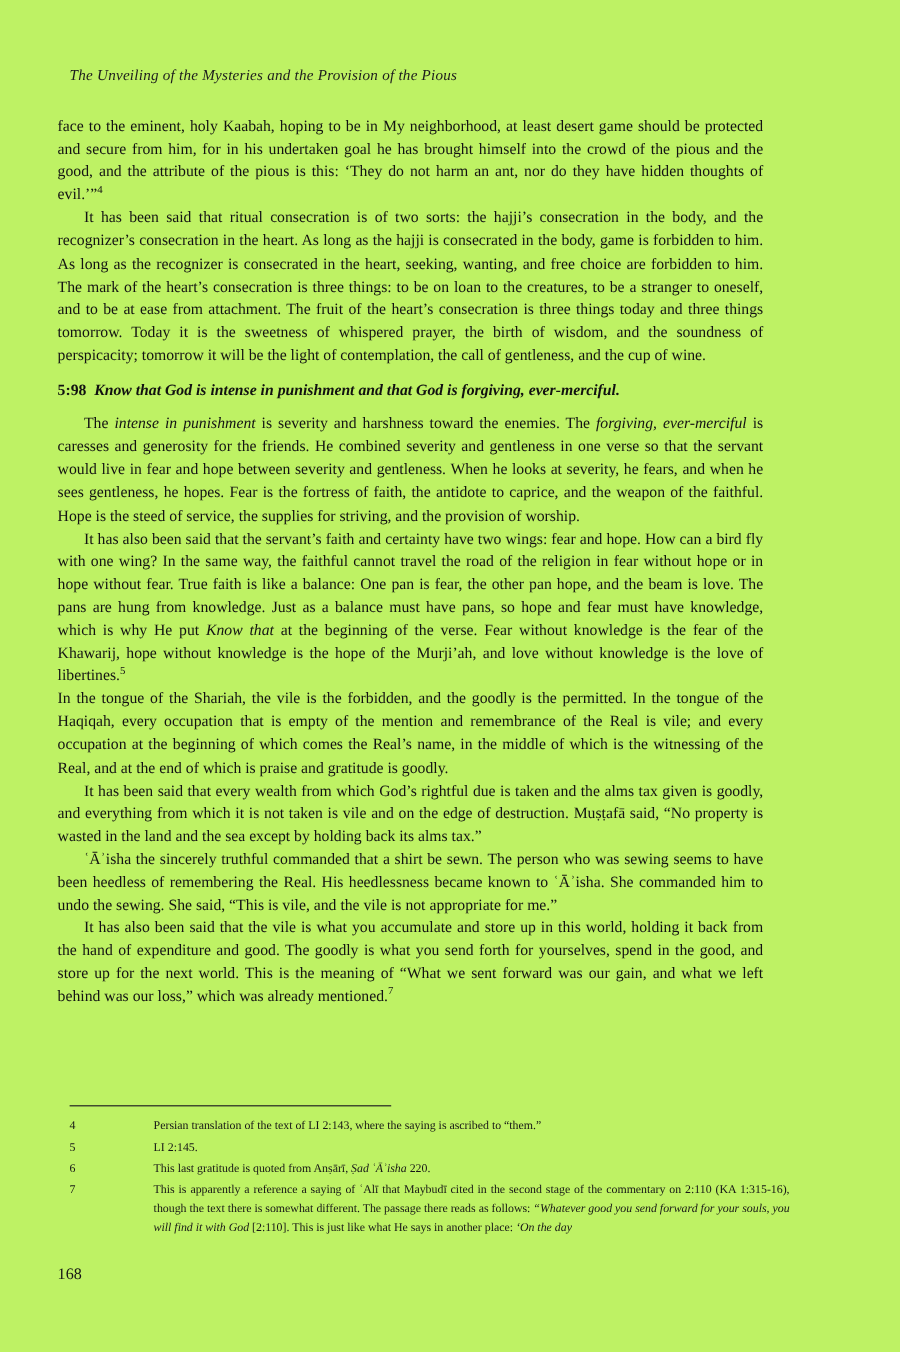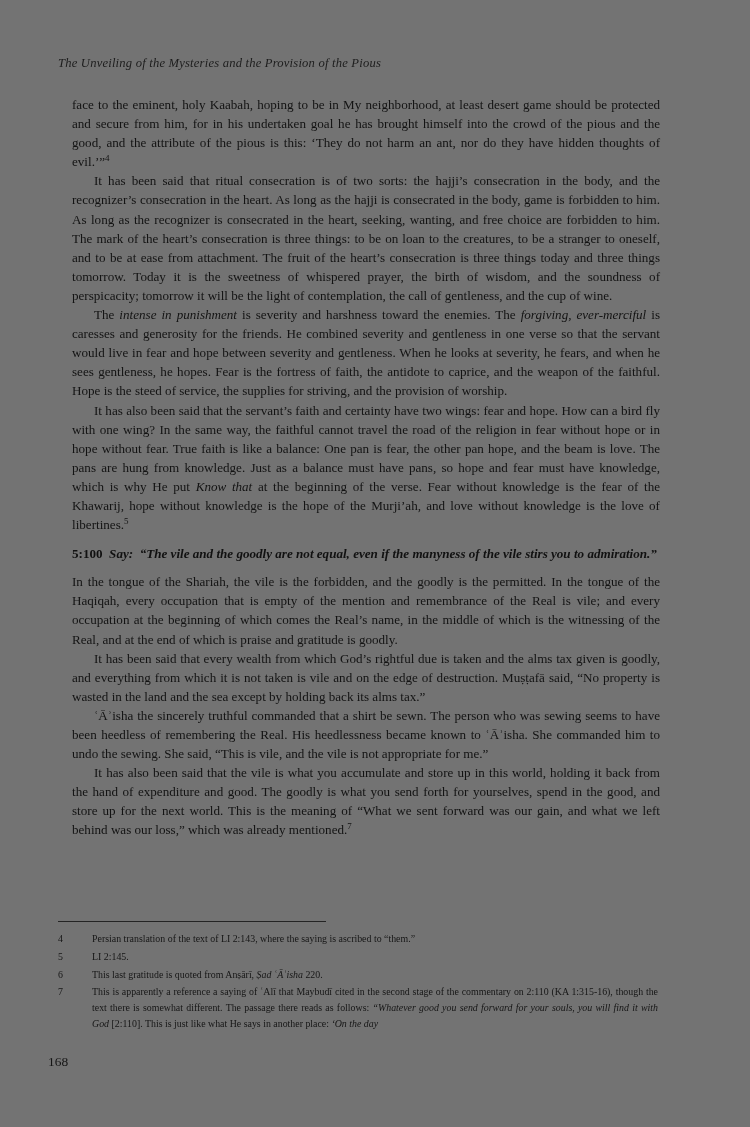--- a/index.html
+++ b/index.html
@@ -10,41 +10,41 @@
   }
   body {
     font-family: "Liberation Serif", "DejaVu Serif", serif;
     color: #1a1a1a;
   }
 
   .page {
     position: relative;
     width: 750px;
     height: 1127px;
-    background: #737373;
+    background: #bef264;
     overflow: hidden;
     box-sizing: border-box;
   }
 
   
   .running-head {
     position: absolute;
     left: 58px;
     top: 56px;
     width: 588px;
     font-style: italic;
     font-size: 12.6px;
     letter-spacing: 0.2px;
     color: #1d1d1d;
   }
 
   
   .textblock {
     position: absolute;
-    left: 72px;
+    left: 48px;
     top: 95px;
     width: 588px;
   }
 
   p.body {
     margin: 0;
     font-size: 13.1px;
     line-height: 19.1px;
     text-align: justify;
     text-justify: inter-word;
@@ -109,20 +109,21 @@
     margin-bottom: 2.2px;
   }
   .fn-num {
     width: 34px;
     flex: 0 0 34px;
     text-align: left;
   }
   .fn-text {
     flex: 1 1 auto;
     text-align: justify;
+    margin-left: 36px;
   }
 
   
   .folio {
     position: absolute;
     left: 48px;
     top: 1054px;
     font-size: 13.4px;
     color: #151515;
   }
@@ -133,27 +134,27 @@
 <div class="page">
 
   <div class="running-head">The Unveiling of the Mysteries and the Provision of the Pious</div>
 
   <div class="textblock">
 
     <p class="body cont"><span>face to the eminent, holy Kaabah, hoping to be in My neighborhood, at least desert game should be protected and secure from him, for in his undertaken goal he has brought himself into the crowd of the pious and the good, and the attribute of the pious is this: ‘They do not harm an ant, nor do they have hidden thoughts of evil.’”</span><sup class="fn">4</sup></p>
 
     <p class="body indent"><span>It has been said that ritual consecration is of two sorts:  the hajji’s consecration in the body, and the recognizer’s consecration in the heart.  As long as the hajji is consecrated in the body, game is forbidden to him.  As long as the recognizer is consecrated in the heart, seeking, wanting, and free choice are forbidden to him.  The mark of the heart’s consecration is three things: to be on loan to the creatures, to be a stranger to oneself, and to be at ease from attachment.  The fruit of the heart’s consecration is three things today and three things tomorrow.  Today it is the sweetness of whispered prayer, the birth of wisdom, and the soundness of perspicacity; tomorrow it will be the light of contemplation, the call of gentleness, and the cup of wine.</span></p>
 
+    <p class="verse"><span class="ref">5:98</span><span class="sp">&nbsp;&nbsp;</span><span>Know that God is intense in punishment and that God is forgiving, ever-merciful.</span></p>
 
 
     <p class="body indent"><span>The </span><i>intense in punishment</i><span> is severity and harshness toward the enemies.  The </span><i>forgiving, ever-merciful</i><span> is caresses and generosity for the friends. He combined severity and gentleness in one verse so that the servant would live in fear and hope between severity and gentleness.  When he looks at severity, he fears, and when he sees gentleness, he hopes.  Fear is the fortress of faith, the antidote to caprice, and the weapon of the faithful.  Hope is the steed of service, the supplies for striving, and the provision of worship.</span></p>
 
     <p class="body indent"><span>It has also been said that the servant’s faith and certainty have two wings: fear and hope.  How can a bird fly with one wing? In the same way, the faithful cannot travel the road of the religion in fear without hope or in hope without fear.  True faith is like a balance:  One pan is fear, the other pan hope, and the beam is love.  The pans are hung from knowledge.  Just as a balance must have pans, so hope and fear must have knowledge, which is why He put </span><i>Know that</i><span> at the beginning of the verse.  Fear without knowledge is the fear of the Khawarij, hope without knowledge is the hope of the Murji’ah, and love without knowledge is the love of libertines.</span><sup class="fn">5</sup></p>
 
-    <p class="verse"><span class="ref">5:100</span><span class="sp">&nbsp;&nbsp;</span><span>Say:</span><span class="sp">&nbsp;&nbsp;</span><span>“The vile and the goodly are not equal, even if the manyness of the vile stirs you to admiration.”</span></p>
 
     <p class="body cont"><span>In the tongue of the Shariah, the vile is the forbidden, and the goodly is the permitted.  In the tongue of the Haqiqah, every occupation that is empty of the mention and remembrance of the Real is vile; and every occupation at the beginning of which comes the Real’s name, in the middle of which is the witnessing of the Real, and at the end of which is praise and gratitude is goodly.</span></p>
 
     <p class="body indent"><span>It has been said that every wealth from which God’s rightful due is taken and the alms tax given is goodly, and everything from which it is not taken is vile and on the edge of destruction.  Muṣṭafā said, “No property is wasted in the land and the sea except by holding back its alms tax.”</span></p>
 
     <p class="body indent"><span>ʿĀʾisha the sincerely truthful commanded that a shirt be sewn.  The person who was sewing seems to have been heedless of remembering the Real.  His heedlessness became known to ʿĀʾisha.  She commanded him to undo the sewing.  She said, “This is vile, and the vile is not appropriate for me.”</span></p>
 
     <p class="body indent"><span>It has also been said that the vile is what you accumulate and store up in this world, holding it back from the hand of expenditure and good.  The goodly is what you send forth for yourselves, spend in the good, and store up for the next world.  This is the meaning of “What we sent forward was our gain, and what we left behind was our loss,” which was already mentioned.</span><sup class="fn">7</sup></p>
 
   </div>

